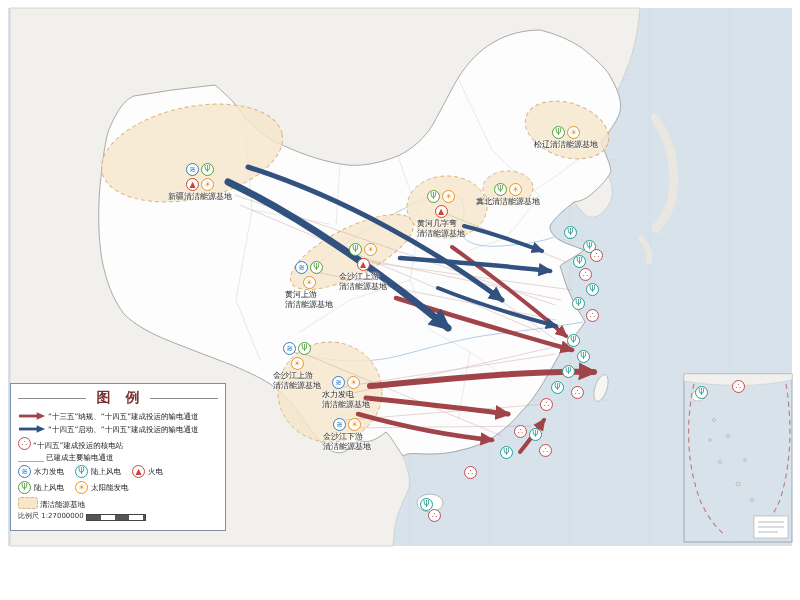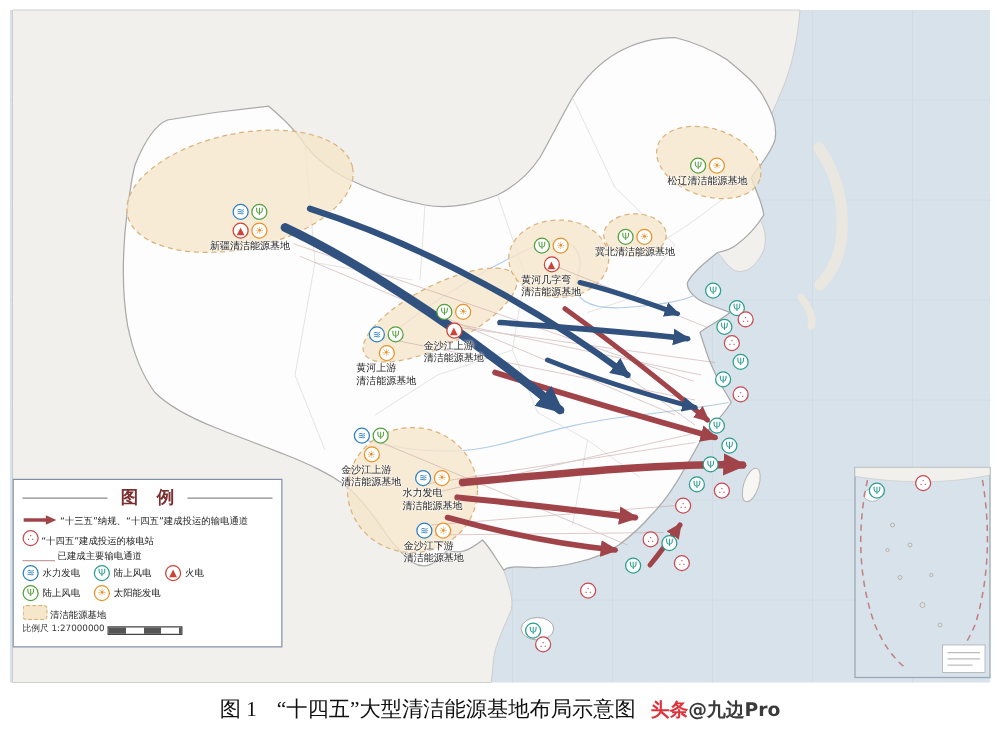--- a/index.html
+++ b/index.html
@@ -300,20 +300,27 @@
     <span class="rule"></span>
   </div>
   <div class="lrow">
     <svg class="asamp" viewBox="0 0 30 10">
       <path d="M1,5 L21,5" stroke="#a04449" stroke-width="3"></path>
           <path d="M20,1 L29,5 L20,9 Z" fill="#a04449"></path>
     </svg>
     <span class="lt">“十三五”纳规、“十四五”建成投运的输电通道</span>
   </div>
   <div class="lrow">
+    <svg class="asamp" viewBox="0 0 30 10">
+      <path d="M1,5 L21,5" stroke="#31517f" stroke-width="3"></path>
+          <path d="M20,1 L29,5 L20,9 Z" fill="#31517f"></path>
+    </svg>
+    <span class="lt">“十四五”启动、“十四五”建成投运的输电通道</span>
+  </div>
+  <div class="lrow">
     <span class="ic ic-nuclear">∴</span>
     <span class="lt">“十四五”建成投运的核电站</span>
   </div>
   <div class="lrow">
     <span class="lline"></span>
     <span class="lt">已建成主要输电通道</span>
   </div>
   <div class="lrow cols">
     <span class="cell">
       <span class="ic ic-hydro">≋</span>
@@ -341,17 +348,14 @@
   <div class="lrow">
     <span class="patch"></span>
     <span class="lt">清洁能源基地</span>
   </div>
   <div class="lrow">
     <span class="lt scale">比例尺 1:27000000</span>
     <span class="sbar"></span>
   </div>
 </div>
 
-<div id="caption">
-  <span class="fig">图 1</span><span>“十四五”大型清洁能源基地布局示意图</span><span class="credit"><span class="credit-head">头条</span><span class="credit-tail">@九边Pro</span></span>
-</div>
 
 </div>
 
 </body></html>

